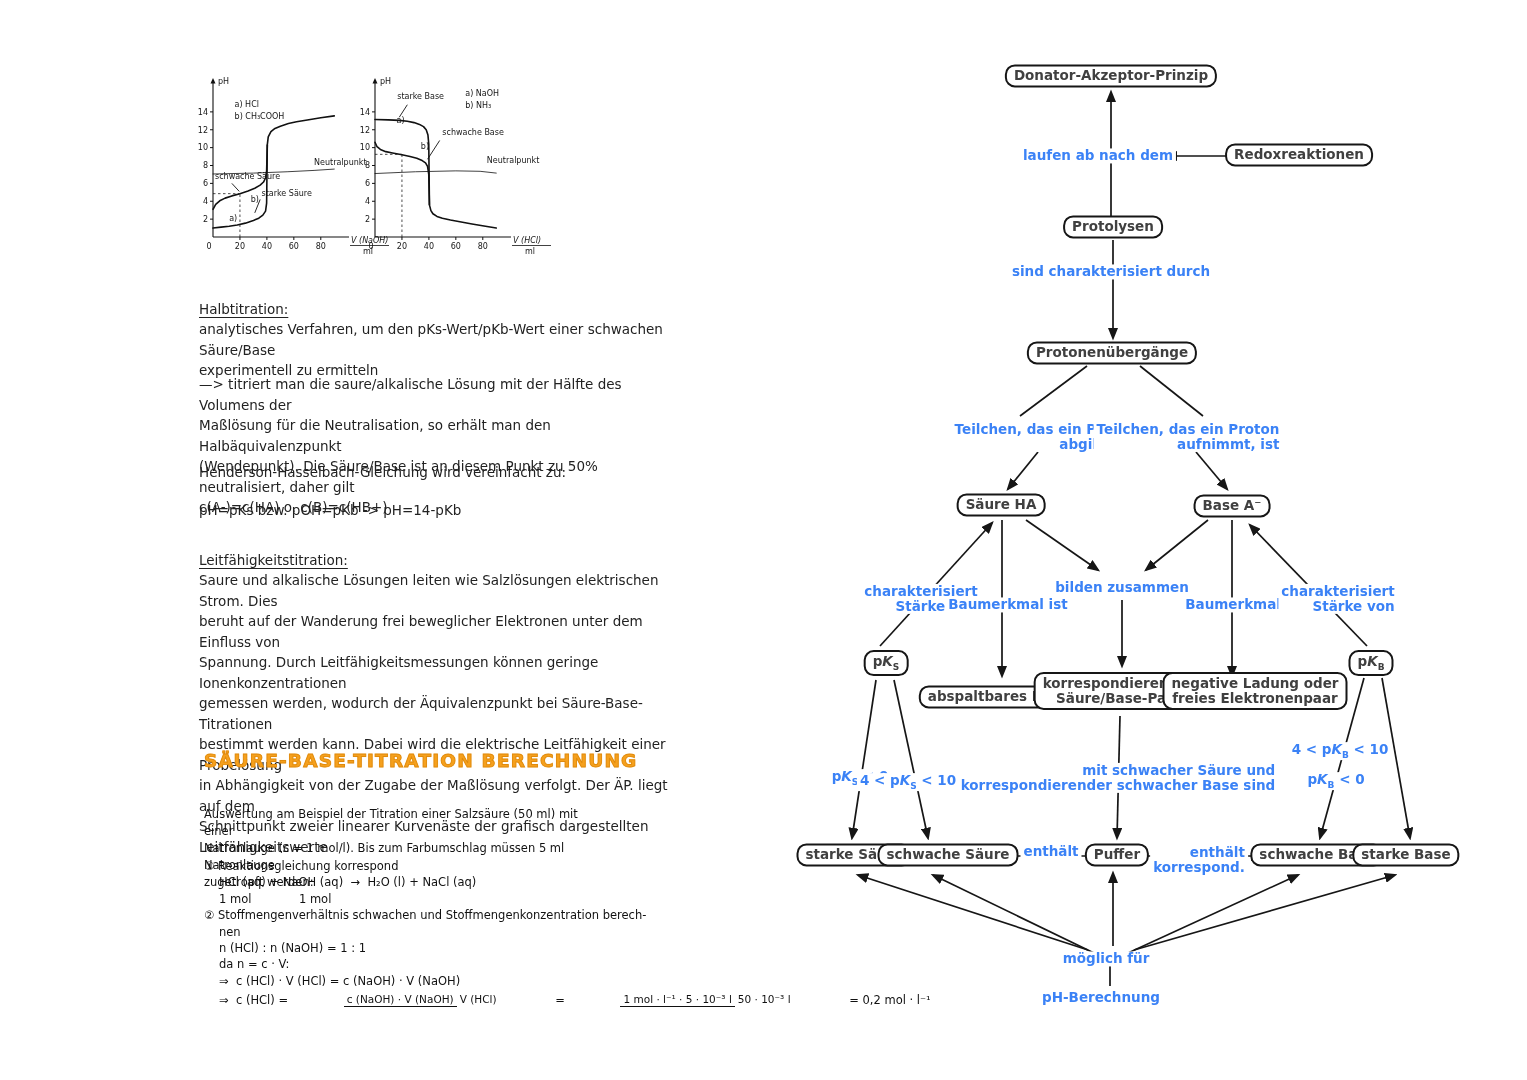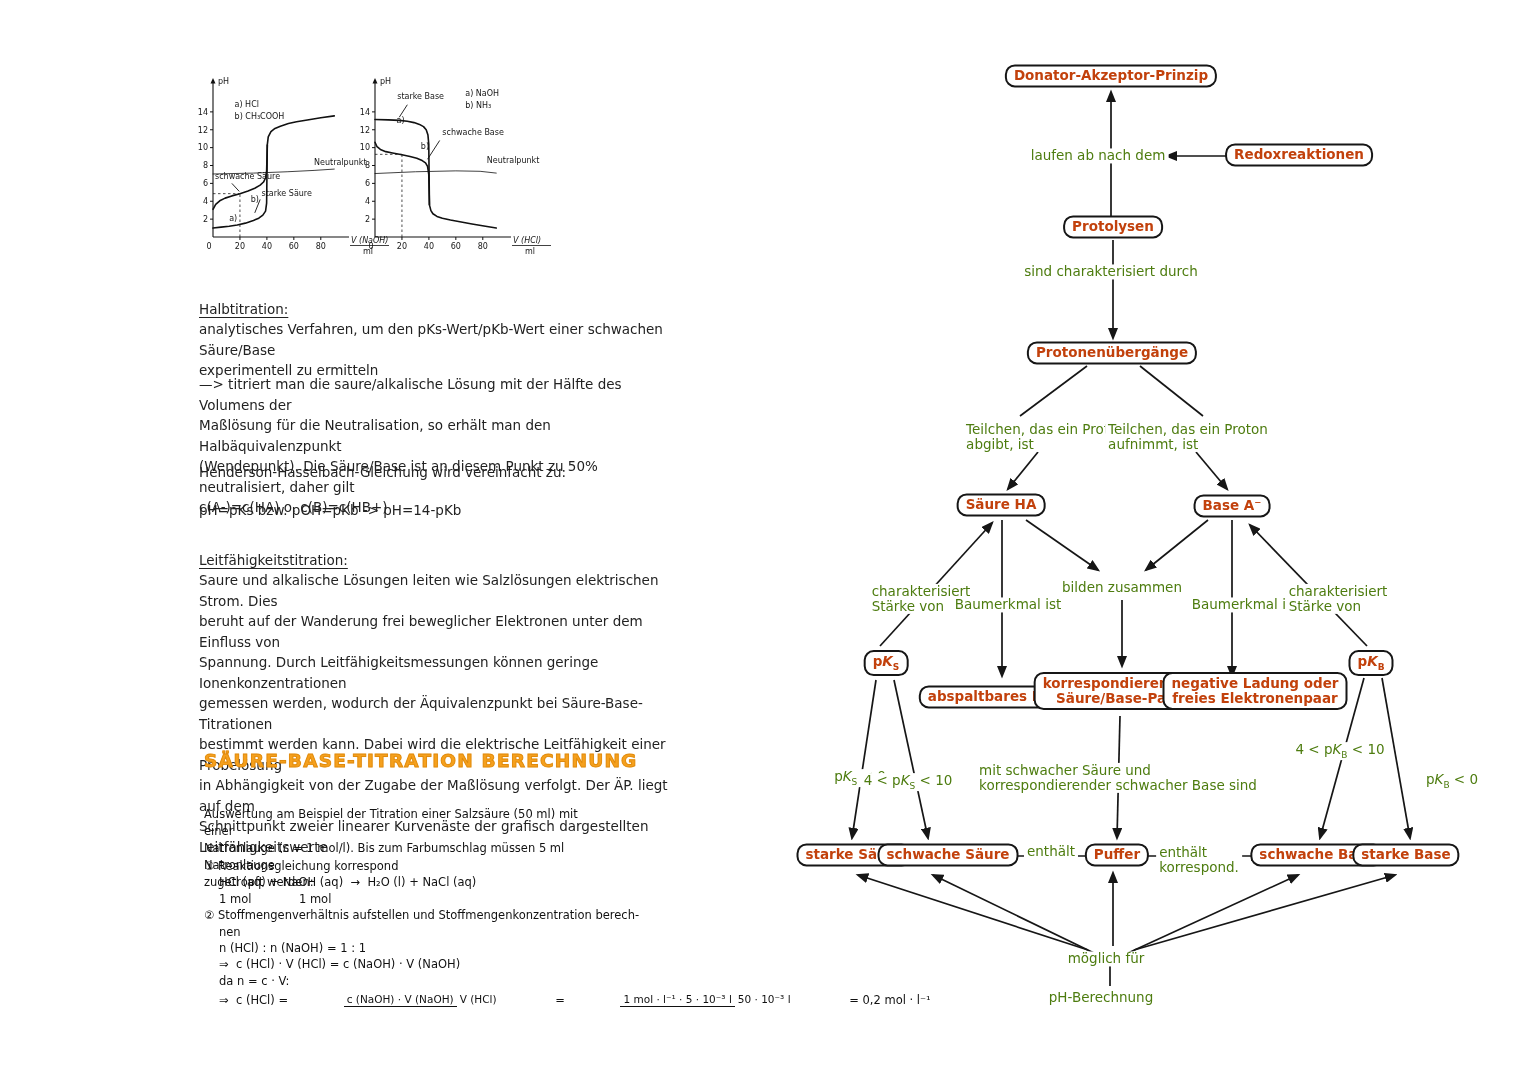--- a/index.html
+++ b/index.html
@@ -19,23 +19,23 @@
   .calc .ind{padding-left:15px;}
   .frac-line{display:flex;align-items:center;margin-top:3px;white-space:pre;gap:48px;}
   .frac{display:inline-flex;flex-direction:row;text-align:center;vertical-align:middle;
         margin:0 4px;font-size:10.5px;line-height:13px;}
   .frac .num{border-bottom:1px solid #111;padding:0 3px;}
   .frac .den{padding:0 3px;}
   
   .edges{position:absolute;left:780px;top:50px;z-index:1;}
   .node{position:absolute;transform:translate(-50%,-50%);border:2px solid #161616;border-radius:10px;
         background:#fff;font-weight:bold;font-size:13.5px;line-height:1.12;text-align:center;
-        white-space:pre-line;padding:2px 7px;z-index:3;color:#c2410c;}
-  .dlabel{position:absolute;transform:translate(-50%,-50%);background:#fff;font-weight:normal;
-        font-size:13.5px;line-height:1.12;text-align:left;white-space:pre-line;color:#4d7c0f;
+        white-space:pre-line;padding:2px 7px;z-index:3;color:#404040;}
+  .dlabel{position:absolute;transform:translate(-50%,-50%);background:#fff;font-weight:bold;
+        font-size:13.5px;line-height:1.12;text-align:right;white-space:pre-line;color:#3b82f6;
         padding:0 3px;z-index:2;}
   .node sub,.dlabel sub{font-size:9px;}
   .node i,.dlabel i{font-style:italic;}
   svg text{font-family:"DejaVu Sans",sans-serif;fill:#161616;}
   .chart{position:absolute;z-index:2;}
 </style>
 </head>
 <body>
 
 <div class="page">
@@ -156,25 +156,25 @@
   <div class="abs big-heading" style="left:204px;top:750px">SÄURE-BASE-TITRATION BERECHNUNG</div>
 
   <div class="abs print" style="left:204px;top:806px;width:400px">Auswertung am Beispiel der Titration einer Salzsäure (50 ml) mit einer
 Natronlauge (c = 1 mol/l). Bis zum Farbumschlag müssen 5 ml Natronlauge
 zugetropft werden:</div>
 
   <div class="abs calc" style="left:204px;top:858px;width:430px">
     <div class="cl">① Reaktionsgleichung korrespond</div>
     <div class="cl ind">HCl (aq) + NaOH (aq)  →  H₂O (l) + NaCl (aq)</div>
     <div class="cl ind">1 mol             1 mol</div>
-    <div class="cl">② Stoffmengenverhältnis aufstellen und Stoffmengenkonzentration berech-</div>
+    <div class="cl">② Stoffmengenverhältnis schwachen und Stoffmengenkonzentration berech-</div>
     <div class="cl ind">nen</div>
     <div class="cl ind">n (HCl) : n (NaOH) = 1 : 1</div>
+    <div class="cl ind">da n = c · V:</div>
     <div class="cl ind">⇒  c (HCl) · V (HCl) = c (NaOH) · V (NaOH)</div>
-    <div class="cl ind">da n = c · V:</div>
     <div class="frac-line ind">
       <span>⇒  c (HCl) = </span>
       <span class="frac">
         <span class="num">c (NaOH) · V (NaOH)</span>
         <span class="den">V (HCl)</span>
       </span>
       <span> = </span>
       <span class="frac">
         <span class="num">1 mol · l⁻¹ · 5 · 10⁻³ l</span>
         <span class="den">50 · 10⁻³ l</span>
@@ -250,20 +250,20 @@
   <div class="dlabel" style="left:1008px;top:605px">Baumerkmal ist</div>
   <div class="dlabel" style="left:1122px;top:588px">bilden zusammen</div>
   <div class="dlabel" style="left:1245px;top:605px">Baumerkmal ist</div>
   <div class="dlabel" style="left:1338px;top:599px">charakterisiert
 Stärke von</div>
   <div class="dlabel" style="left:860px;top:778px"><span>p</span><i>K</i><sub>S</sub><span> &lt; 0</span></div>
   <div class="dlabel" style="left:908px;top:782px"><span>4 &lt; p</span><i>K</i><sub>S</sub><span> &lt; 10</span></div>
   <div class="dlabel" style="left:1118px;top:778px">mit schwacher Säure und
 korrespondierender schwacher Base sind</div>
   <div class="dlabel" style="left:1340px;top:751px"><span>4 &lt; p</span><i>K</i><sub>B</sub><span> &lt; 10</span></div>
-  <div class="dlabel" style="left:1452px;top:781px"><span>p</span><i>K</i><sub>B</sub><span> &lt; 0</span></div>
+  <div class="dlabel" style="left:1336px;top:781px"><span>p</span><i>K</i><sub>B</sub><span> &lt; 0</span></div>
   <div class="dlabel" style="left:1051px;top:852px">enthält</div>
   <div class="dlabel" style="left:1199px;top:860px">enthält
 korrespond.</div>
   <div class="dlabel" style="left:1106px;top:959px">möglich für</div>
   <div class="dlabel" style="left:1101px;top:998px">pH-Berechnung</div>
 
 </div>
 
 </body></html>

